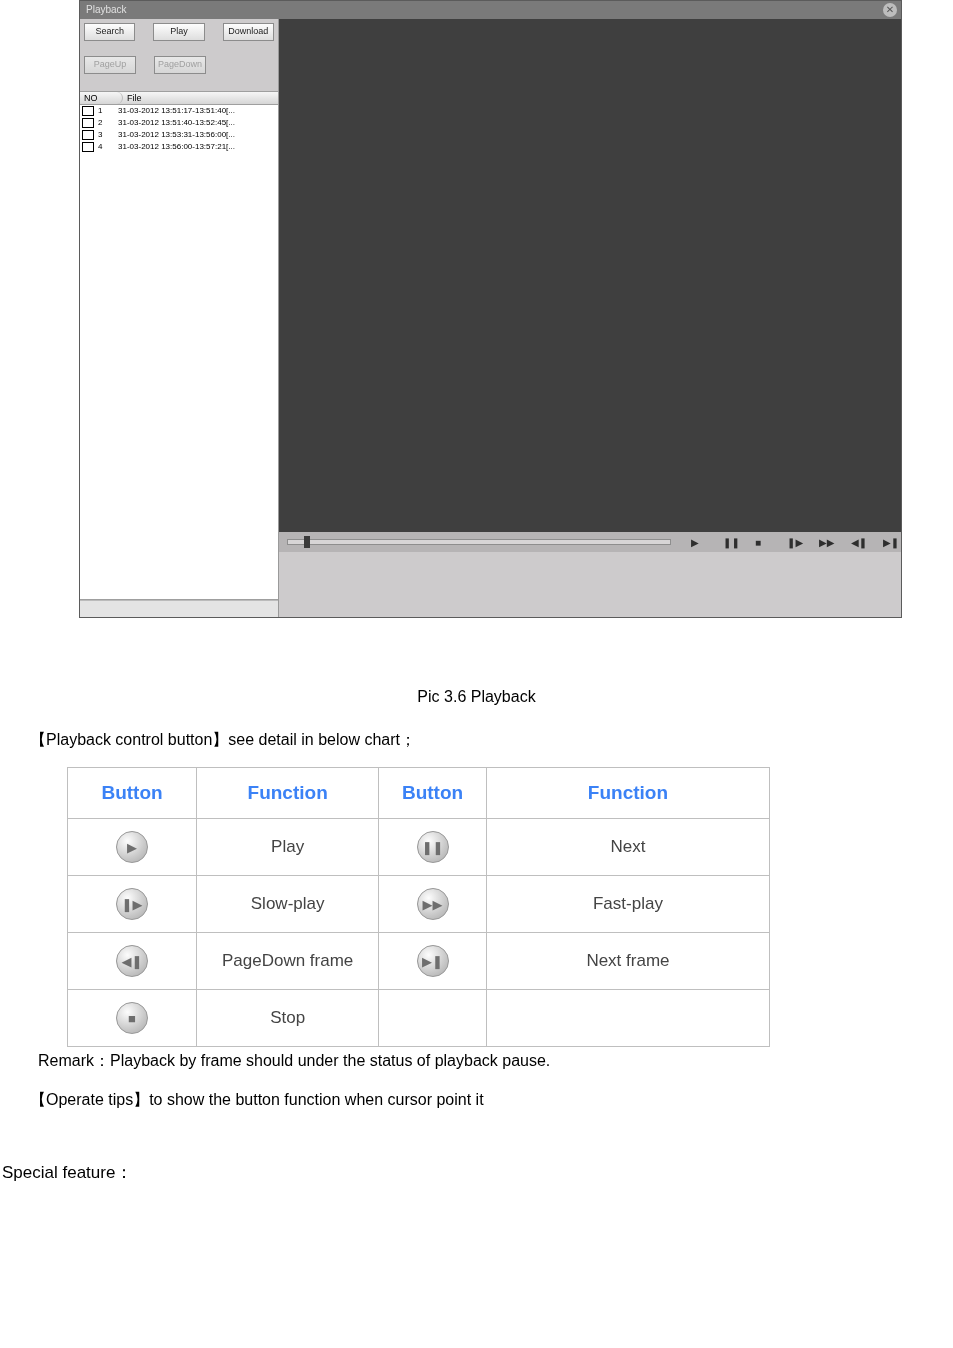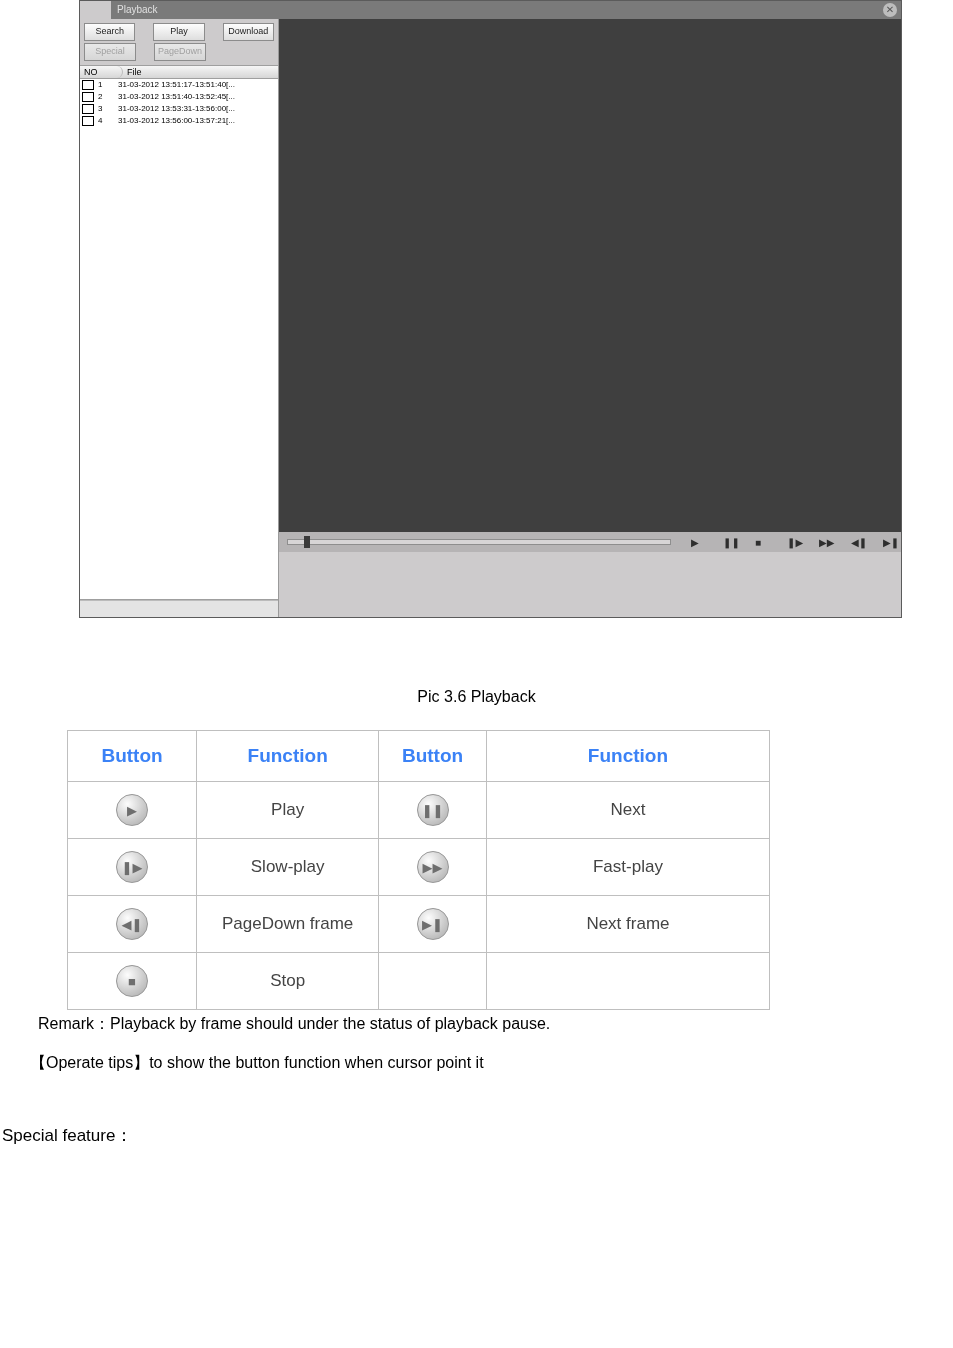--- a/index.html
+++ b/index.html
@@ -19,21 +19,20 @@
     background:#cdcbcc;
   }
   .pb-title {
     height:18px;
     background:#7a7a7a;
     color:#e0e0e0;
     font-size:10px;
     line-height:18px;
     padding:0 6px;
     position:relative;
-    margin-left:31px;
   }
   .pb-title .close {
     position:absolute;
     right:4px;
     top:2px;
     width:14px;
     height:14px;
     border-radius:50%;
     background:#bdbdbd;
     color:#555;
@@ -50,21 +49,21 @@
     width:198px;
     background:#cdcbcc;
     border-right:1px solid #9a9a9a;
     display:flex;
     flex-direction:column;
   }
   .pb-buttons {
     background:#cdcbcc;
     padding:4px 4px 2px 4px;
   }
-  .pb-buttons .row { display:flex; gap:18px; margin-bottom:2px; }
+  .pb-buttons .row { display:flex; gap:18px; margin-bottom:15px; }
   .pb-btn {
     flex:1;
     height:16px;
     font-size:9px;
     text-align:center;
     line-height:14px;
     background:linear-gradient(#fdfdfd,#dedede);
     border:1px solid #8c8c8c;
     color:#222;
   }
@@ -187,21 +186,21 @@
   </div>
   <div class="pb-body">
     <div class="pb-left">
       <div class="pb-buttons">
         <div class="row">
           <div class="pb-btn">Search</div>
           <div class="pb-btn">Play</div>
           <div class="pb-btn">Download</div>
         </div>
         <div class="row">
-          <div class="pb-btn disabled">Special</div>
+          <div class="pb-btn disabled">PageUp</div>
           <div class="pb-btn disabled">PageDown</div>
           <div style="flex:1"></div>
         </div>
       </div>
       <div class="pb-list-header">
         <div class="c1">NO</div>
         <div class="c2">File</div>
       </div>
       <div class="pb-list">
         <div class="pb-row">
@@ -243,20 +242,21 @@
           <span>▶❚</span>
         </div>
       </div>
       <div class="pb-bottom-strip"></div>
     </div>
   </div>
 </div>
 
 <div class="doc-area">
   <div class="caption1">Pic 3.6 Playback</div>
+  <div class="sec-label">【Playback control button】see detail in below chart；</div>
 
   <table class="btn-table">
     <tbody>
         <tr>
       <th class="w1">Button</th>
       <th class="w2">Function</th>
       <th class="w3">Button</th>
       <th class="w4">Function</th>
     </tr>
     <tr>

